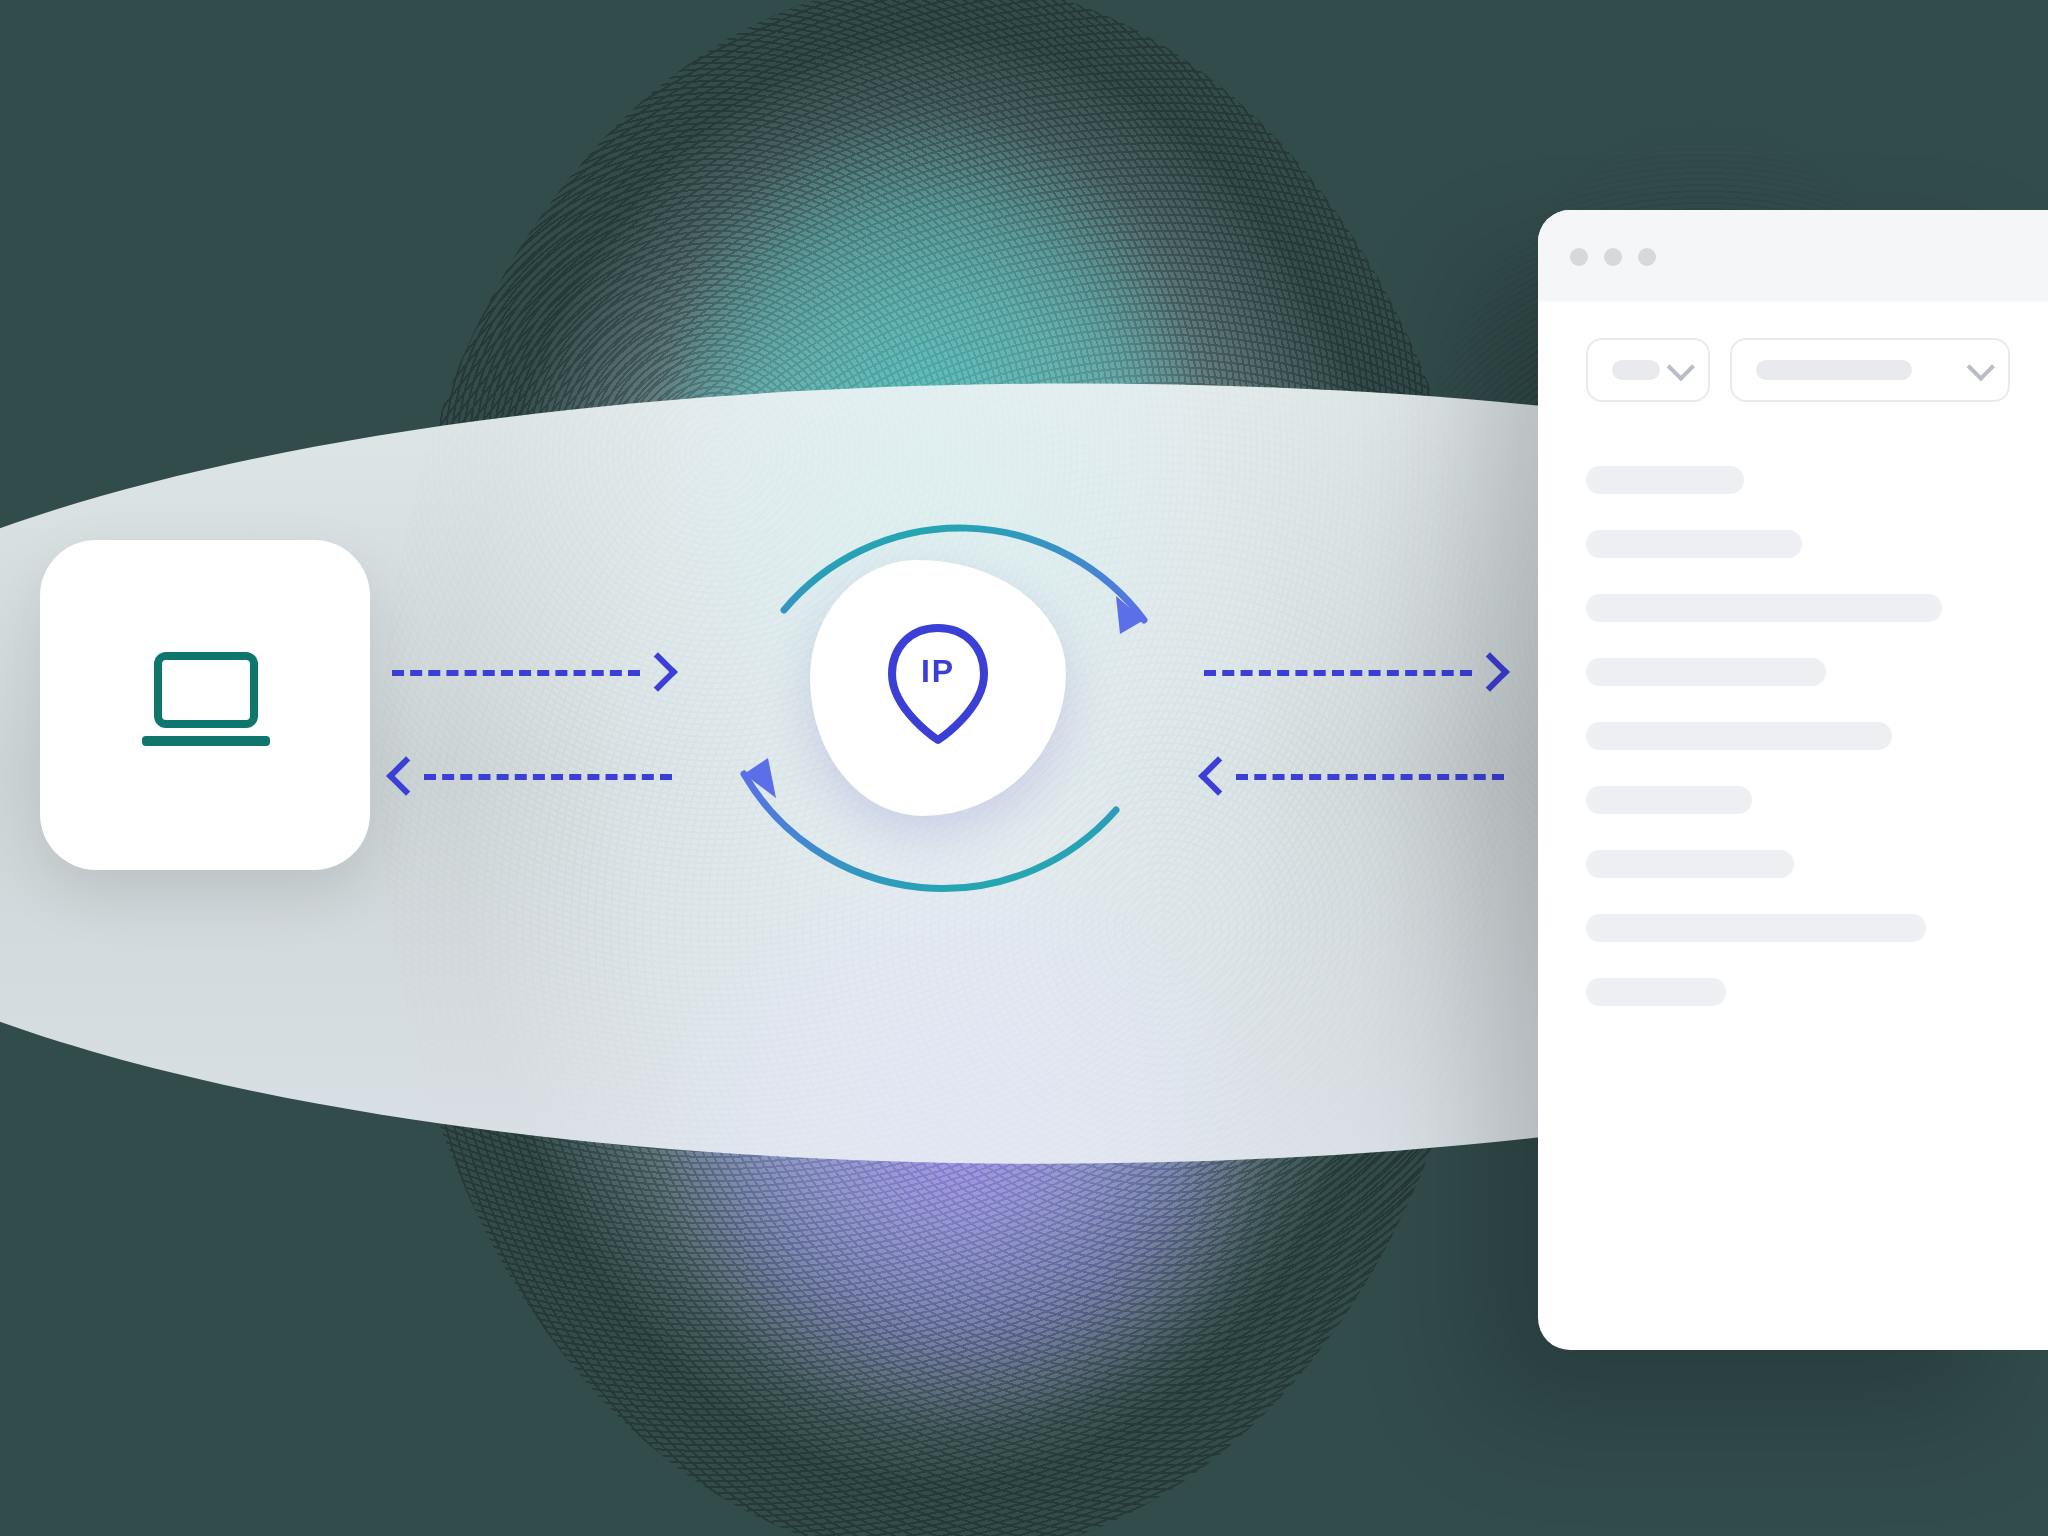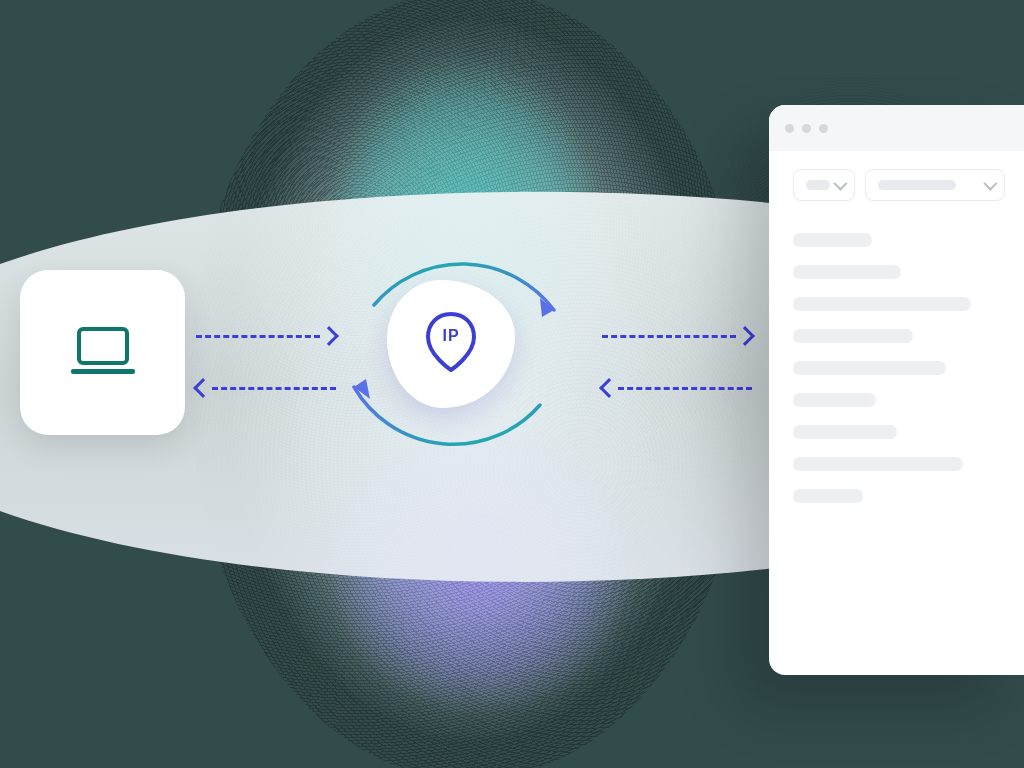--- a/index.html
+++ b/index.html
@@ -131,21 +131,21 @@
     border-right: 2px solid #b9bec6;
     border-bottom: 2px solid #b9bec6;
     transform: rotate(45deg) translateY(-2px);
   }
   .lines { padding: 26px 24px 0 24px; display:flex; flex-direction:column; gap:18px; }
   .line { height: 14px; border-radius: 8px; background: #edeff2; }
 
   
   .center {
     position: absolute;
-    left: 312px; top: 165px;
+    left: 330px; top: 165px;
     width: 280px; height: 360px;
     pointer-events: none;
   }
   .ip-blob {
     position: absolute;
     left: 75px; top: 115px;
     width: 128px; height: 128px;
     background: #ffffff;
     border-radius: 42% 58% 56% 44% / 46% 44% 56% 54%;
     display:flex; align-items:center; justify-content:center;

